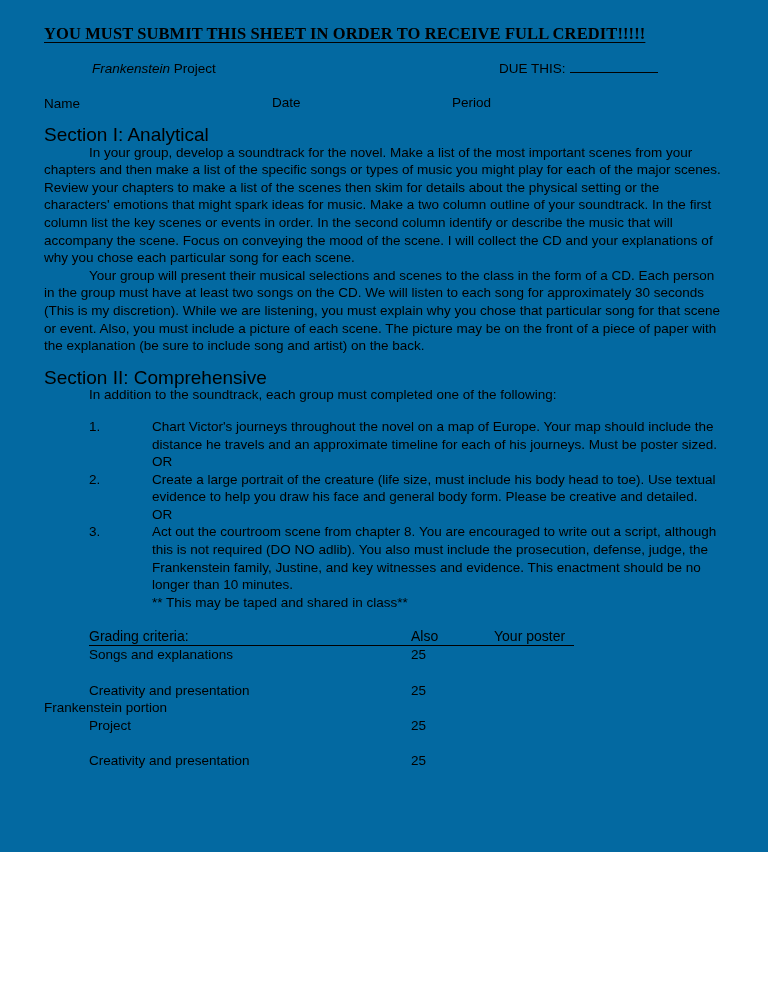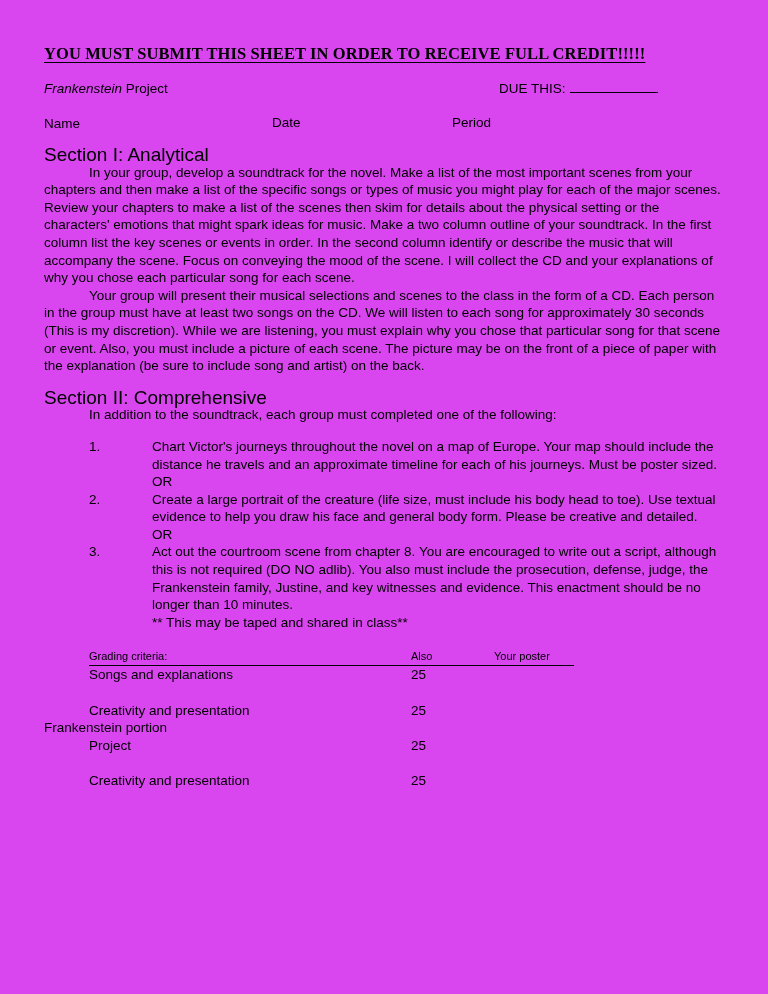--- a/index.html
+++ b/index.html
@@ -10,24 +10,24 @@
   body {
     width: 768px;
     height: 994px;
     font-family: "Liberation Sans", sans-serif;
     color: #000000;
     -webkit-font-smoothing: none;
   }
   .page {
     position: relative;
     width: 768px;
-    height: 994px;
-    background: #d946ef;
+    height: 852px;
+    background: #0369a1;
     box-sizing: border-box;
-    padding: 44px 44px 0 44px;
+    padding: 24px 44px 0 44px;
   }
 
   
   .doc-title {
     font-family: "Liberation Serif", serif;
     font-weight: bold;
     font-size: 16.5px;
     line-height: 20px;
     letter-spacing: 0.1px;
     text-decoration: underline;
@@ -38,21 +38,21 @@
 
   
   .meta-row {
     position: relative;
     font-size: 13.5px;
     line-height: 18px;
     height: 18px;
     margin-bottom: 16px;
   }
   .meta-row .left { position: absolute; left: 0; top: 0; white-space: nowrap; }
-  .meta-row .italic { font-style: italic; }
+  .meta-row .italic { font-style: italic; margin-left: 48px; }
   .due-block {
     position: absolute;
     left: 455px;
     top: 0;
     white-space: nowrap;
   }
   .blank-line {
     display: inline-block;
     width: 88px;
     border-bottom: 1px solid #000;
@@ -110,21 +110,21 @@
     line-height: 17.6px;
   }
 
   
   .grading {
     margin-top: 16px;
   }
   .grade-header {
     position: relative;
     height: 18px;
-    font-size: 11px;
+    font-size: 14px;
     line-height: 18px;
     margin-left: 45px;
     width: 485px;
     border-bottom: 1px solid #000;
   }
   .grade-header .gh1 { position: absolute; left: 0;    top: 0; }
   .grade-header .gh2 { position: absolute; left: 322px; top: 0; }
   .grade-header .gh3 { position: absolute; left: 405px; top: 0; }
 
   .grade-row {

